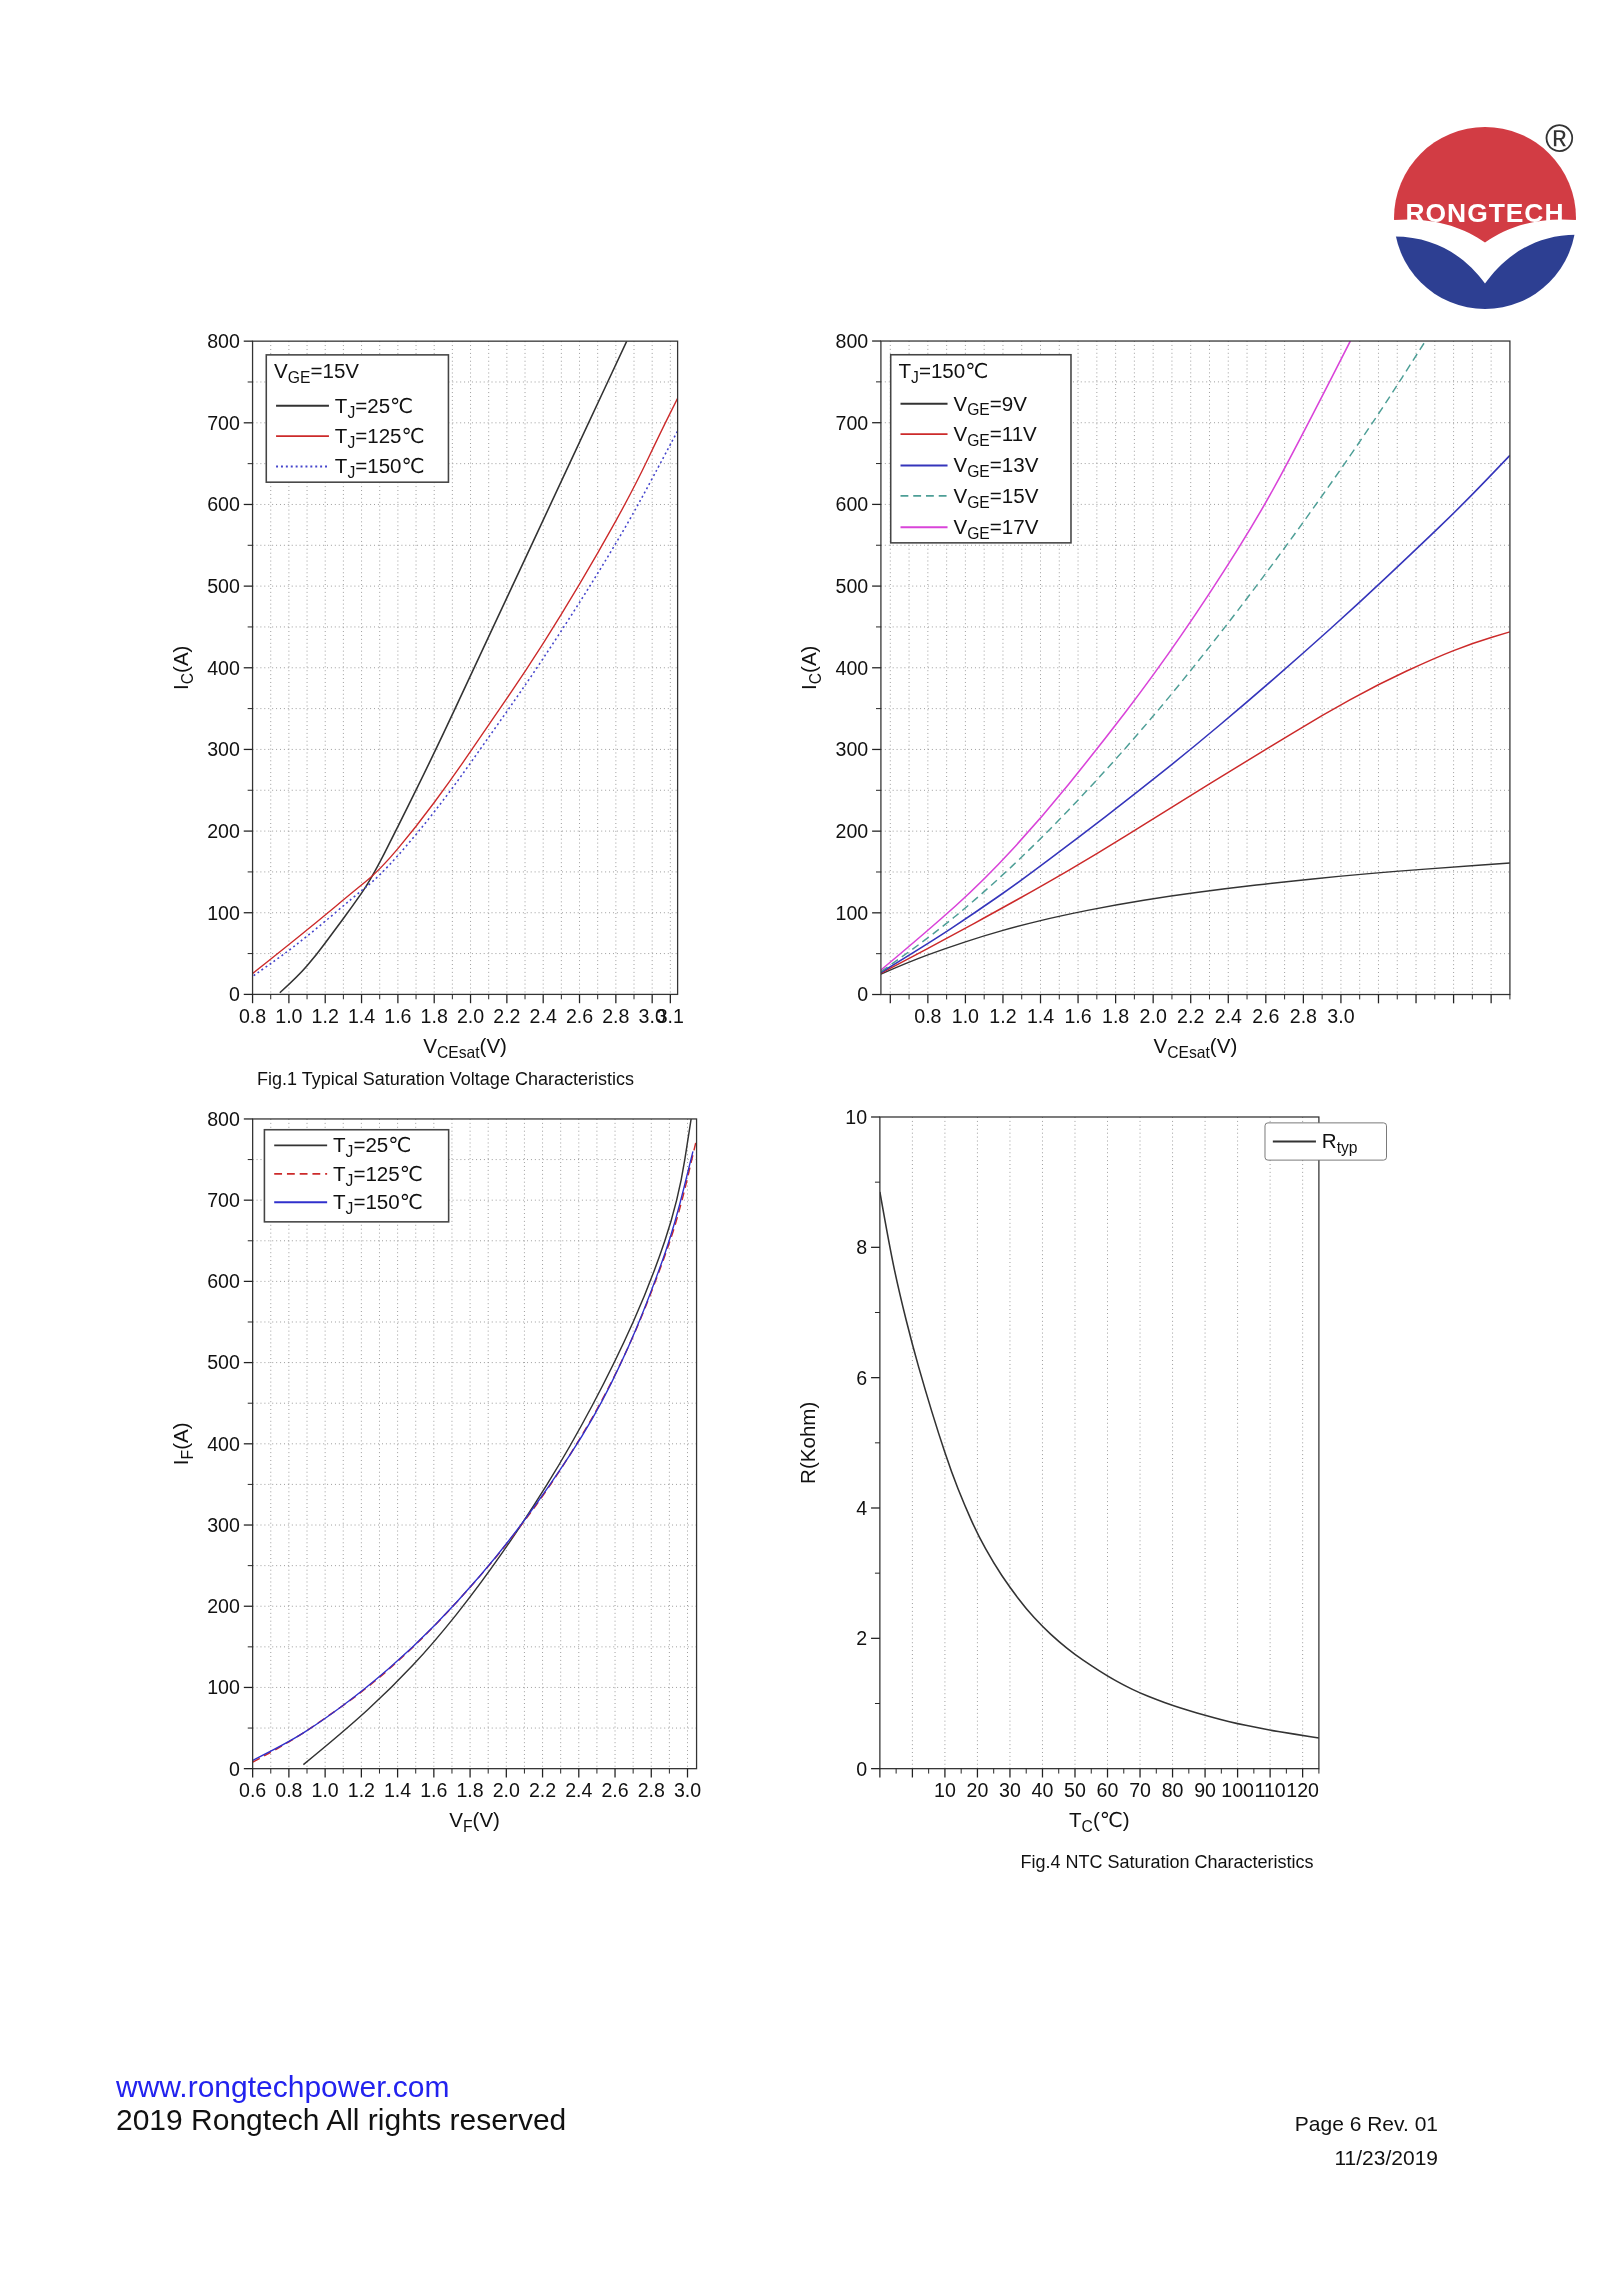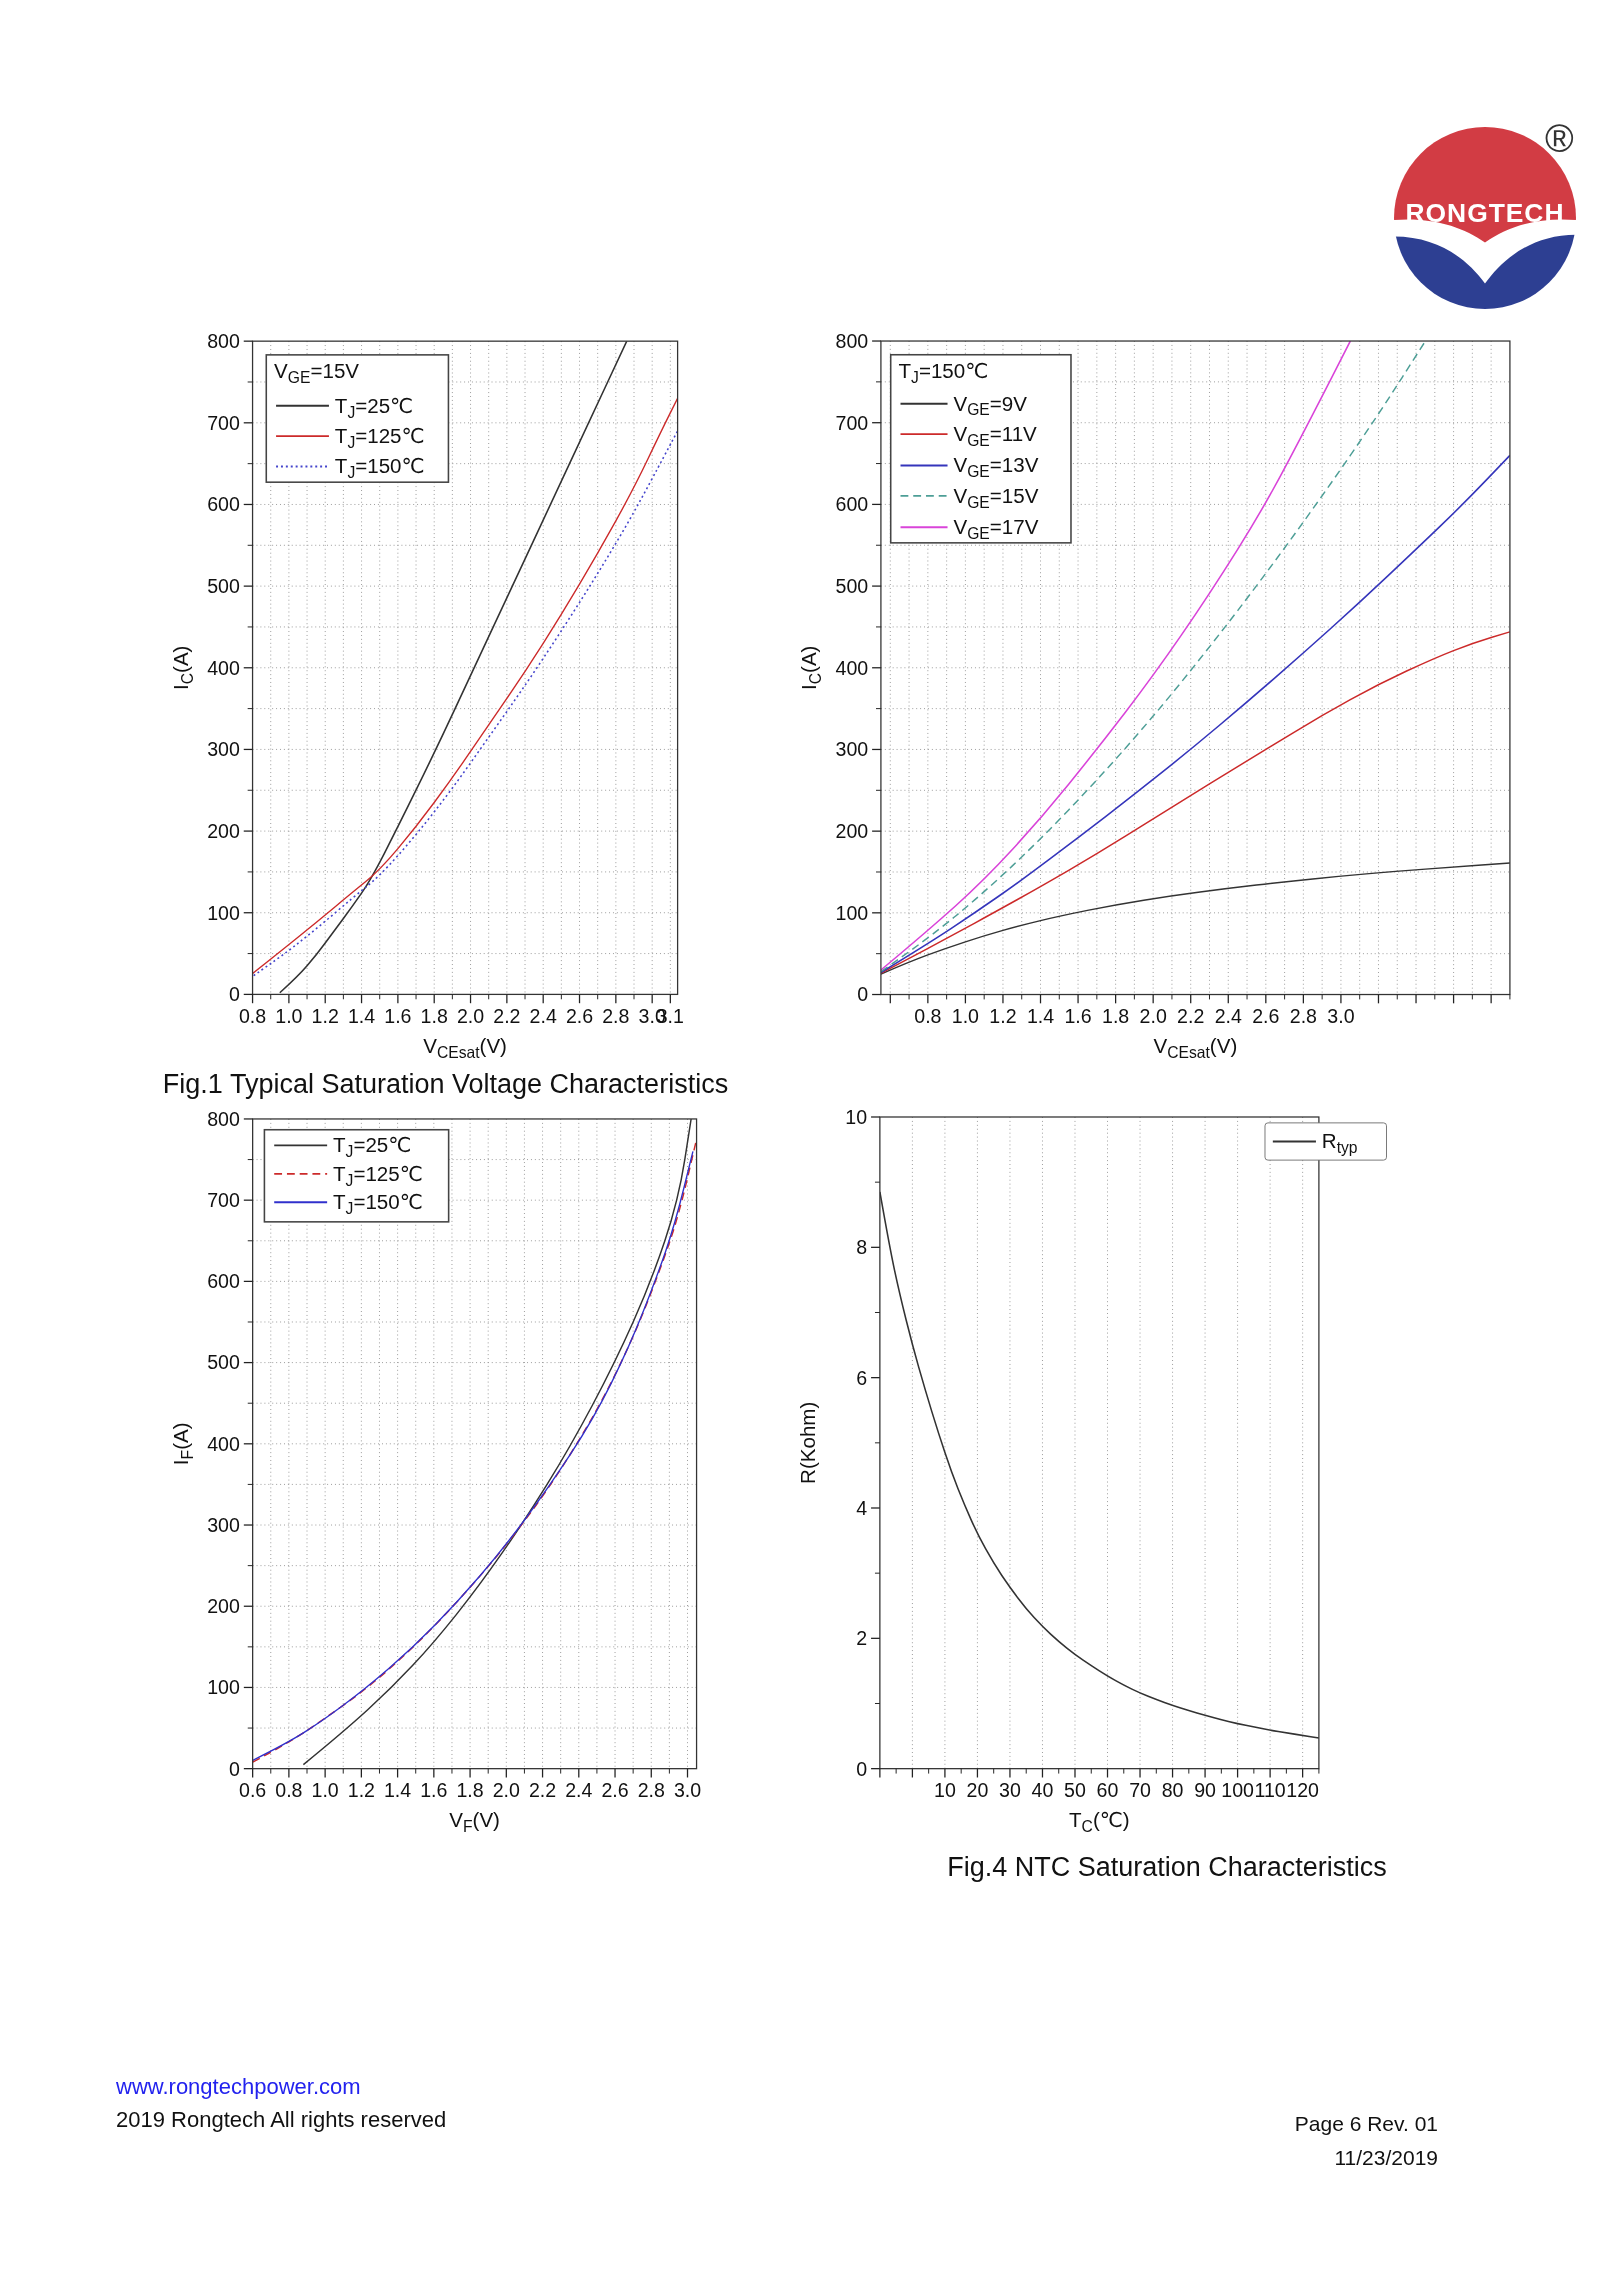--- a/index.html
+++ b/index.html
@@ -1,23 +1,23 @@
 <!DOCTYPE html>
 <html><head>
 <meta charset="utf-8">
 <style>
   html,body{margin:0;padding:0;background:#e8e8e8;}
   .page{position:relative;width:1620px;height:2292px;background:#ffffff;margin:0 auto;
         font-family:"Liberation Sans","DejaVu Sans",sans-serif;color:#111;overflow:hidden;}
   figure{margin:0;}
   .fig{position:absolute;}
-  .caption{position:absolute;left:0;right:0;text-align:center;font-size:27px;color:#111;}
+  .caption{position:absolute;left:0;right:0;text-align:center;font-size:18px;color:#111;}
   .logo{position:absolute;left:1394px;top:127px;width:206px;height:196px;}
   .logo .reg{position:absolute;left:151px;top:-9.8px;font-size:39px;color:#333;font-weight:normal;}
-  .footer-left{position:absolute;left:116px;top:2070px;font-size:22px;line-height:33px;}
+  .footer-left{position:absolute;left:116px;top:2070px;font-size:30px;line-height:33px;}
   .footer-left .site{color:#2222ee;text-decoration:none;display:block;cursor:pointer;}
   .footer-right{position:absolute;right:182px;top:2107px;text-align:right;font-size:21px;line-height:34px;}
   svg text{fill:#111;}
 </style>
 </head>
 <body>
 
 <div class="page">
 
   <div class="logo">

